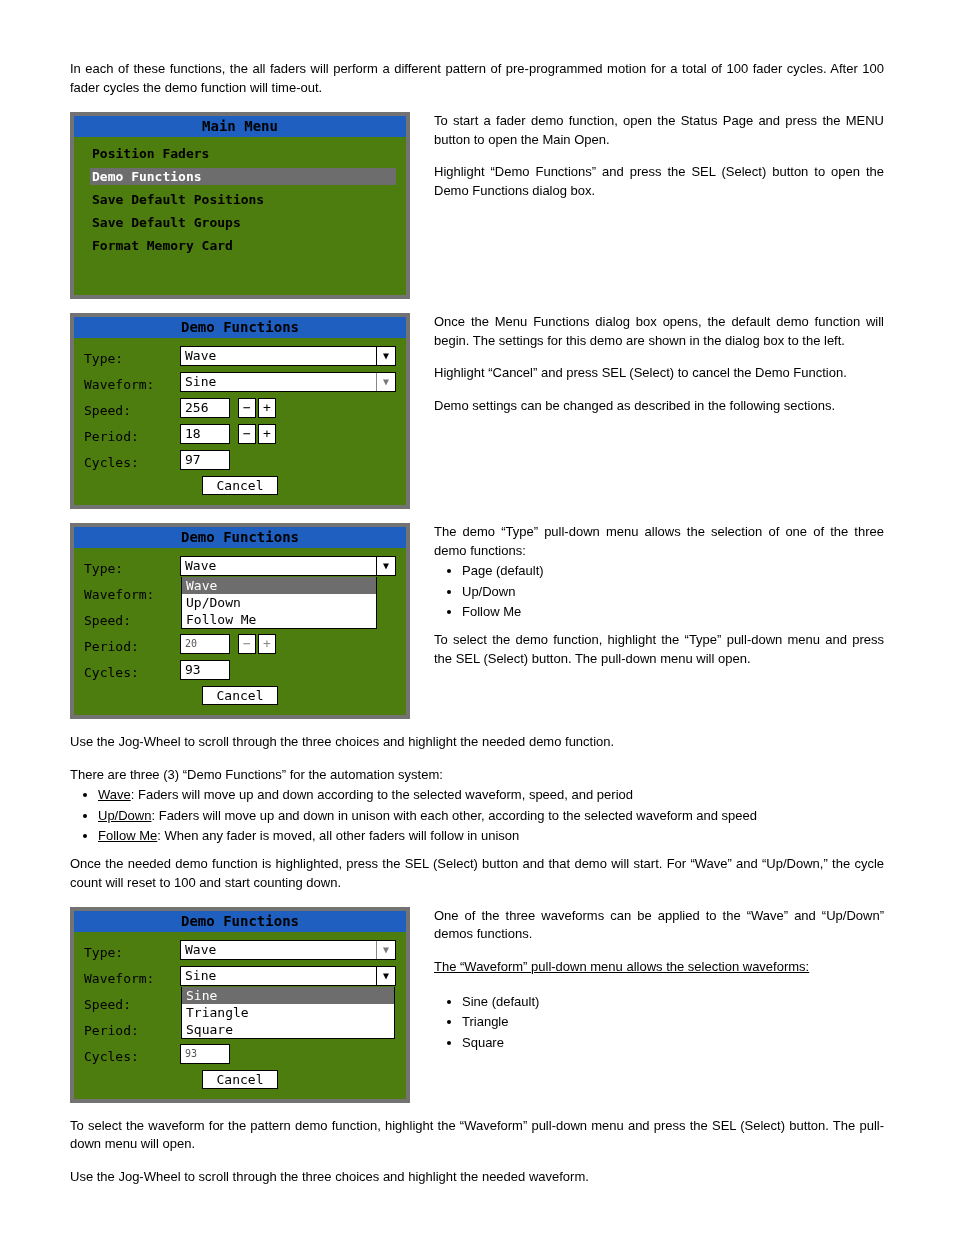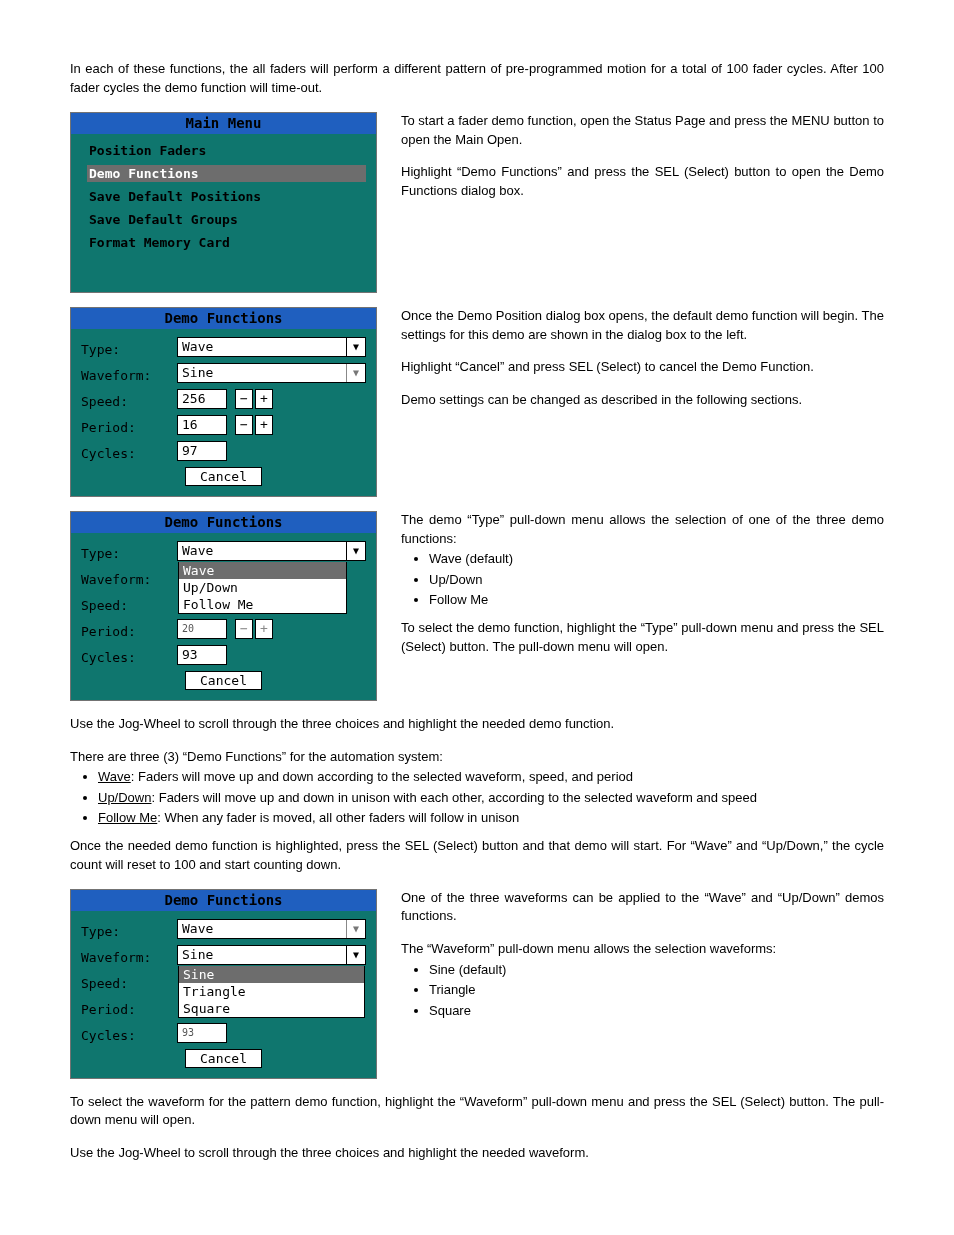--- a/index.html
+++ b/index.html
@@ -16,23 +16,23 @@
   .just { text-align: justify; }
   .row { display: flex; align-items: flex-start; gap: 24px; margin-bottom: 14px; }
   .right-col { flex: 1; }
   .right-col .para { margin-bottom: 14px; }
   ul.bul { margin: 2px 0 10px 28px; padding: 0; }
   ul.bul li { margin-bottom: 2px; line-height: 1.4; }
   .u { text-decoration: underline; }
 
   
   .dlg {
-    width: 307px;
-    background: #0f766e;
-    border: 1px solid #737373;
+    width: 340px;
+    background: #4d7c0f;
+    border: 4px solid #737373;
     box-sizing: border-box;
     font-family: "Lucida Console", Monaco, monospace;
     font-size: 13px;
     color: #000;
   }
   .dlg-title {
     background: #1f5fbf;
     color: #000;
     font-weight: bold;
     text-align: center;
@@ -164,35 +164,35 @@
       <div class="field-row">
         <span class="field-label">Speed:</span>
         <span class="numbox">256</span>
         <div class="stepper">
           <span class="stepbtn">−</span>
           <span class="stepbtn">+</span>
         </div>
       </div>
       <div class="field-row">
         <span class="field-label">Period:</span>
-        <span class="numbox">16</span>
+        <span class="numbox">18</span>
         <div class="stepper">
           <span class="stepbtn">−</span>
           <span class="stepbtn">+</span>
         </div>
       </div>
       <div class="field-row">
         <span class="field-label">Cycles:</span>
         <span class="numbox">97</span>
       </div>
       <div class="cancel-row"><span class="cancel-btn">Cancel</span></div>
     </div>
   </div>
   <div class="right-col">
-    <p class="para just">Once the Demo Position dialog box opens, the default demo function will begin. The settings for this demo are shown in the dialog box to the left.</p>
+    <p class="para just">Once the Menu Functions dialog box opens, the default demo function will begin. The settings for this demo are shown in the dialog box to the left.</p>
     <p class="para">Highlight “Cancel” and press SEL (Select) to cancel the Demo Function.</p>
     <p class="para just">Demo settings can be changed as described in the following sections.</p>
   </div>
 </div>
 
 <div class="row">
   <div class="dlg">
     <div class="dlg-title">Demo Functions</div>
     <div class="dlg-body">
       <div class="field-row">
@@ -226,21 +226,21 @@
       <div class="field-row">
         <span class="field-label">Cycles:</span>
         <span class="numbox">93</span>
       </div>
       <div class="cancel-row"><span class="cancel-btn">Cancel</span></div>
     </div>
   </div>
   <div class="right-col">
     <p class="para just" style="margin-bottom:2px;">The demo “Type” pull-down menu allows the selection of one of the three demo functions:</p>
     <ul class="bul">
-      <li>Wave (default)</li>
+      <li>Page (default)</li>
       <li>Up/Down</li>
       <li>Follow Me</li>
     </ul>
     <p class="para just">To select the demo function, highlight the “Type” pull-down menu and press the SEL (Select) button. The pull-down menu will open.</p>
   </div>
 </div>
 
 <p class="para">Use the Jog-Wheel to scroll through the three choices and highlight the needed demo function.</p>
 <p class="para" style="margin-bottom:2px;">There are three (3) “Demo Functions” for the automation system:</p>
 <ul class="bul">
@@ -283,21 +283,21 @@
       </div>
       <div class="field-row">
         <span class="field-label">Cycles:</span>
         <span class="numbox" style="font-size:10px; color:#555; overflow:hidden;">93</span>
       </div>
       <div class="cancel-row"><span class="cancel-btn">Cancel</span></div>
     </div>
   </div>
   <div class="right-col">
     <p class="para just">One of the three waveforms can be applied to the “Wave” and “Up/Down” demos functions.</p>
-    <p class="para just" style="margin-bottom:2px;">The “Waveform” pull-down menu allows the selection waveforms:</p>
+    <p class="para just" style="margin-bottom:16px;text-decoration:underline;">The “Waveform” pull-down menu allows the selection waveforms:</p>
     <ul class="bul">
       <li>Sine (default)</li>
       <li>Triangle</li>
       <li>Square</li>
     </ul>
   </div>
 </div>
 
 <p class="para just">To select the waveform for the pattern demo function, highlight the “Waveform” pull-down menu and press the SEL (Select) button. The pull-down menu will open.</p>
 <p class="para">Use the Jog-Wheel to scroll through the three choices and highlight the needed waveform.</p>

